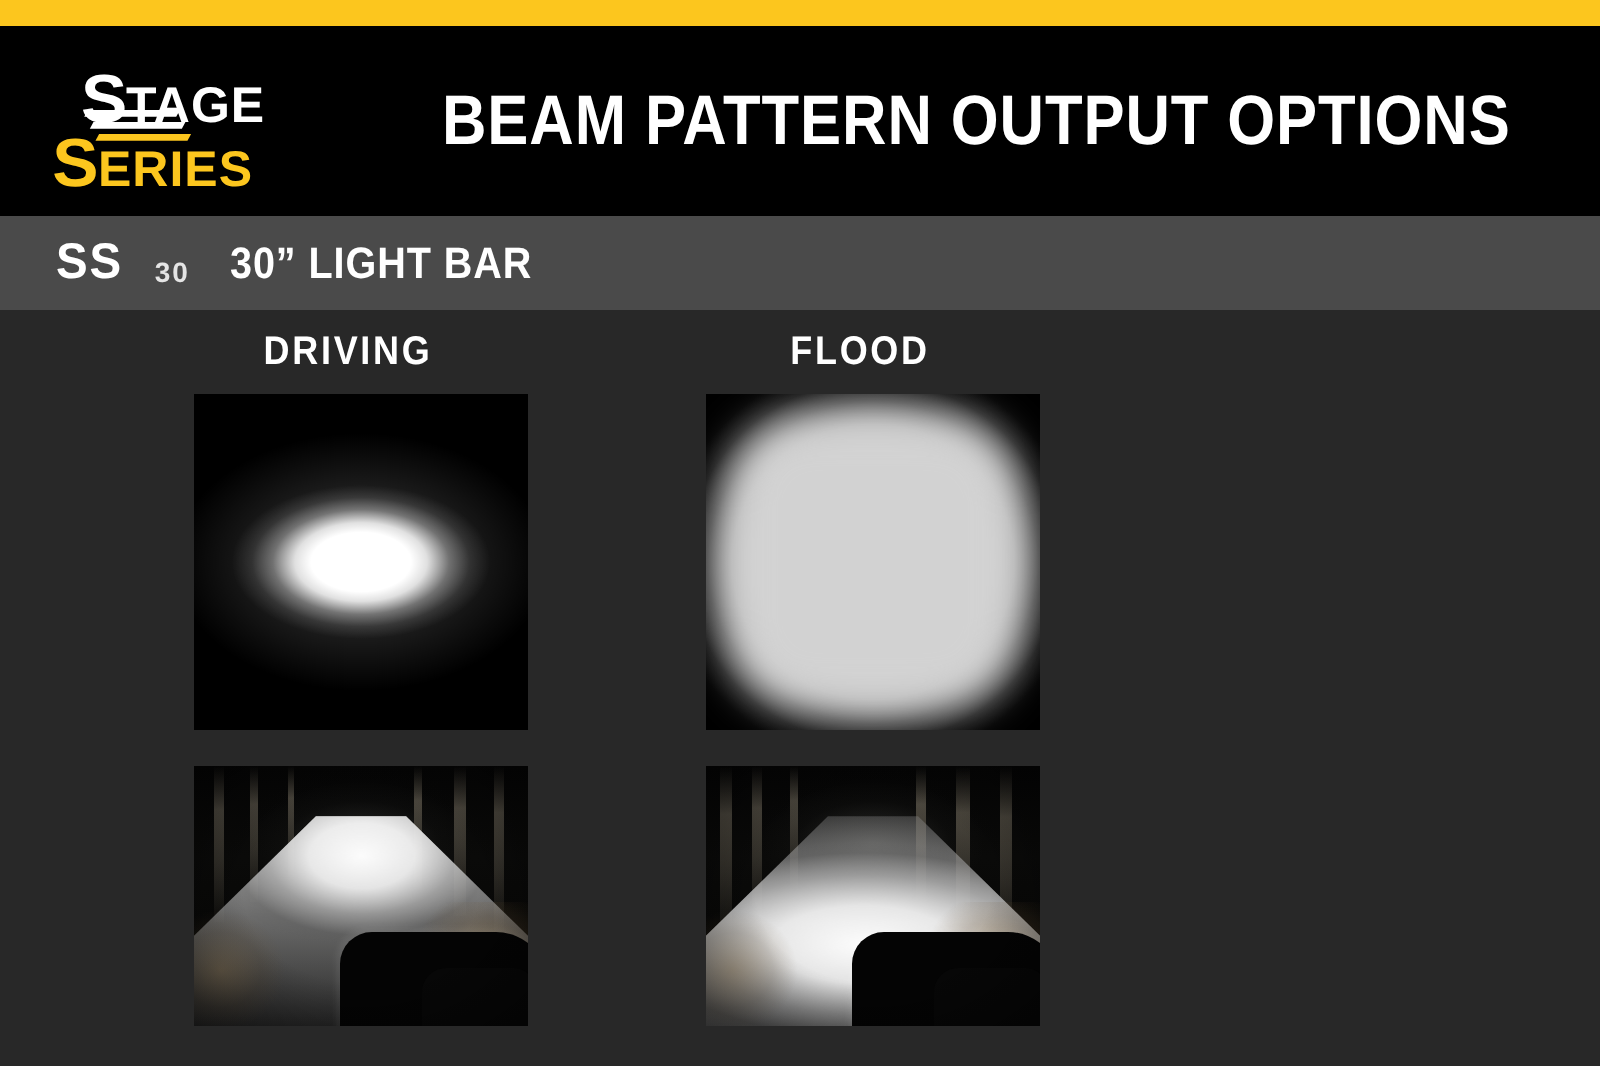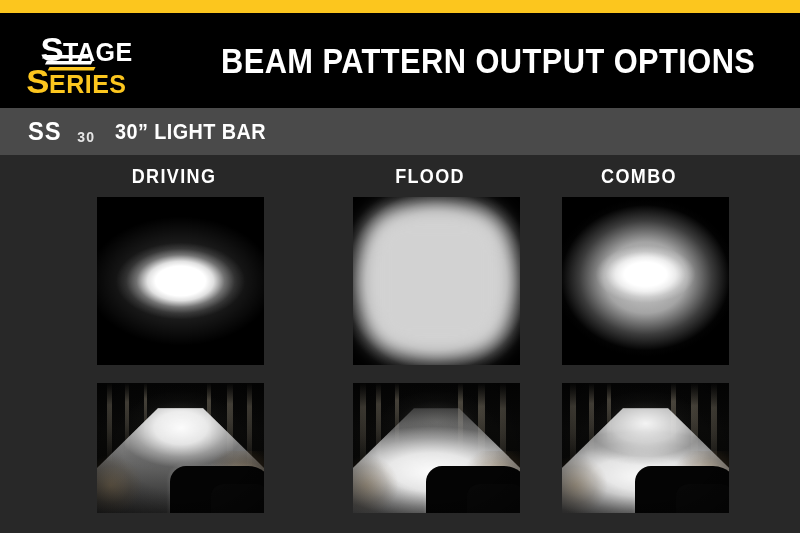--- a/index.html
+++ b/index.html
@@ -252,37 +252,15 @@
         <div class="ph-road">
           <div class="road-shape road-flood"></div>
         </div>
         <div class="ph-litter"></div>
         <div class="ph-hood"></div>
         <div class="ph-hood2"></div>
         <div class="ph ph-vig"></div>
       </div>
     </div>
 
-    <div class="col col-2">
-      <div class="col-head">COMBO</div>
-      <div class="beam-tile beam-combo">
-        <div class="glow"></div>
-      </div>
-      <div class="photo-tile">
-        <div class="ph ph-forest"></div>
-        <div class="trunk" style="left:5%;  width:6px;  height:64%;"></div>
-        <div class="trunk" style="left:16%; width:5px;  height:56%;"></div>
-        <div class="trunk" style="left:27%; width:4px;  height:46%;"></div>
-        <div class="trunk" style="left:65%; width:5px;  height:50%;"></div>
-        <div class="trunk" style="left:77%; width:7px;  height:62%;"></div>
-        <div class="trunk" style="left:89%; width:6px;  height:68%;"></div>
-        <div class="ph-road">
-          <div class="road-shape road-combo"></div>
-        </div>
-        <div class="ph-litter"></div>
-        <div class="ph-hood"></div>
-        <div class="ph-hood2"></div>
-        <div class="ph ph-vig"></div>
-      </div>
-    </div>
 
   </div>
 </div>
 
 </body></html>

